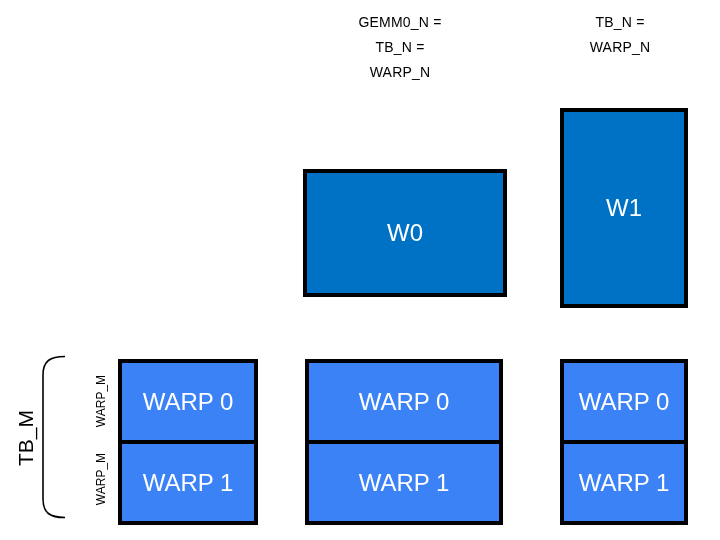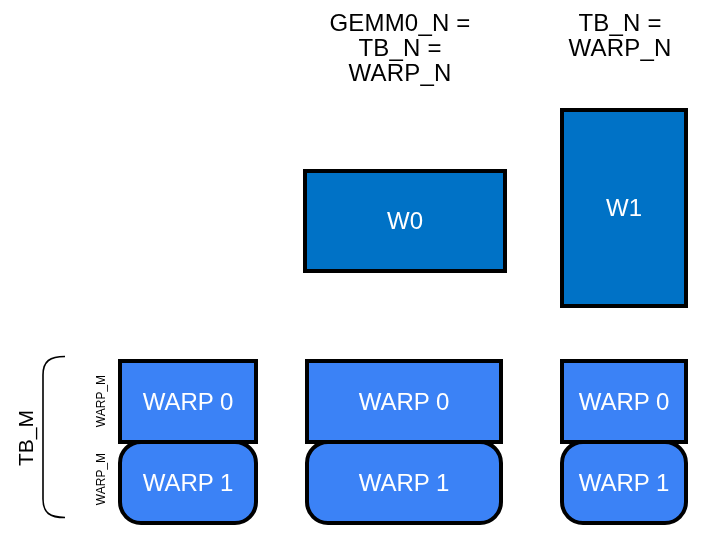--- a/index.html
+++ b/index.html
@@ -14,21 +14,21 @@
     height: 540px;
     background: #ffffff;
     overflow: hidden;
   }
 
   
   .col-header {
     position: absolute;
     top: 10px;
     text-align: center;
-    font-size: 24px;
+    font-size: 14px;
     line-height: 25px;
     color: #000000;
     letter-spacing: 0.2px;
     white-space: nowrap;
   }
   #header-gemm0 { left: 300px; width: 200px; }
   #header-gemm1 { left: 525px; width: 190px; }
 
   
   .tile {
@@ -36,42 +36,42 @@
     box-sizing: border-box;
     border: 4px solid #000000;
     display: flex;
     align-items: center;
     justify-content: center;
     color: #ffffff;
     font-size: 24px;
   }
   .tile.blue { background: #0072C6; }
 
-  #tile-w0 { left: 303px; top: 169px; width: 204px; height: 104px; }
+  #tile-w0 { left: 303px; top: 169px; width: 204px; height: 128px; }
   #tile-w1 { left: 560px; top: 108px; width: 128px; height: 200px; }
 
   
   .warp-col { position: absolute; top: 359px; }
   #warp-col-0 { left: 118px; width: 140px; }
   #warp-col-1 { left: 305px; width: 198px; }
   #warp-col-2 { left: 560px; width: 128px; }
 
   .warp-cell {
     box-sizing: border-box;
     width: 100%;
     height: 85px;
     border: 4px solid #000000;
     background: #3b82f6;
     display: flex;
     align-items: center;
     justify-content: center;
     color: #ffffff;
     font-size: 24px;
   }
-  .warp-cell + .warp-cell { margin-top: -4px; border-radius: 23px; }
+  .warp-cell + .warp-cell { margin-top: -4px; }
 
   
   .rot-label {
     position: absolute;
     transform: rotate(-90deg);
     transform-origin: center center;
     text-align: center;
     color: #000000;
     white-space: nowrap;
   }

